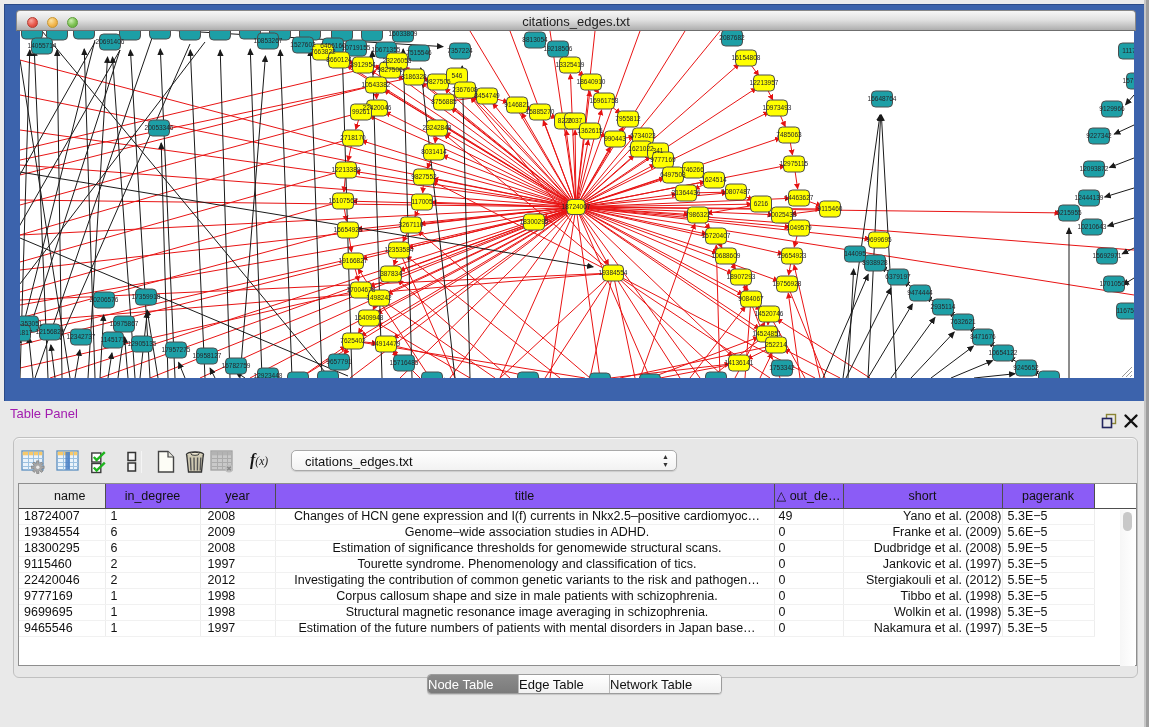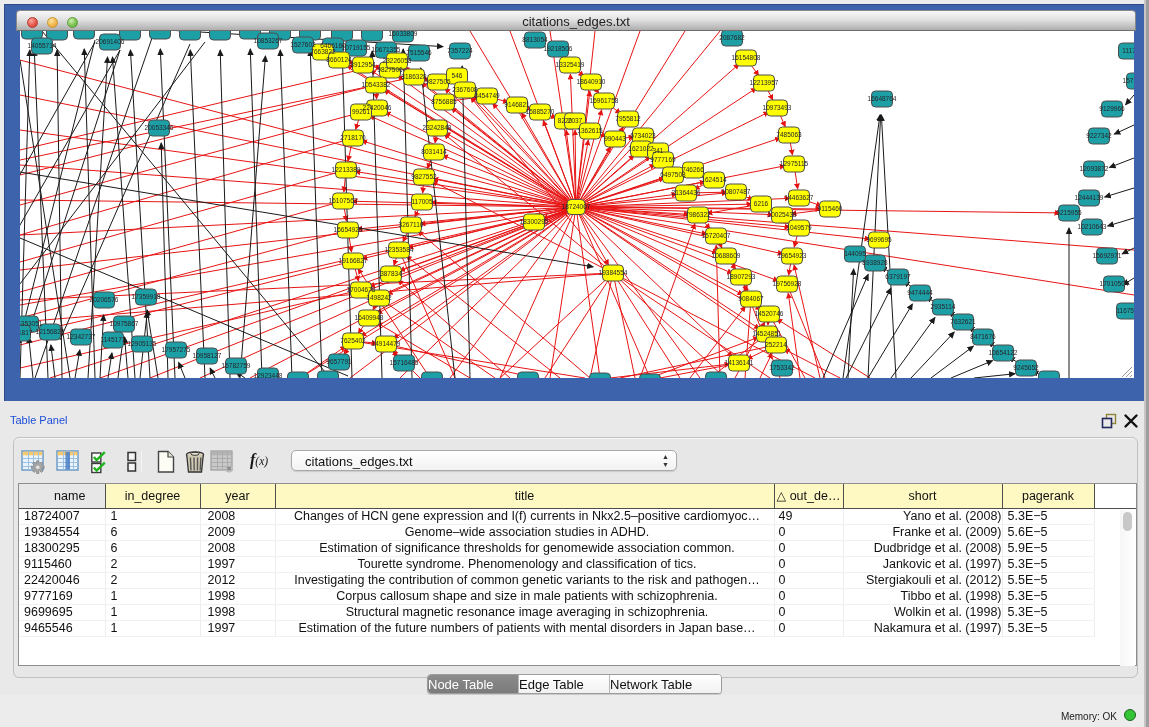--- a/index.html
+++ b/index.html
@@ -23,39 +23,39 @@
 .re { stroke:#e81414; stroke-width:1; }
 .be { stroke:#1a1a1a; stroke-width:1; }
 .nl { font-family:"Liberation Sans", sans-serif; font-size:6.5px; fill:#26262a;
   text-anchor:middle; }
 #rightstrip { position:absolute; left:1144px; top:0; width:5px; height:727px; background:#c6c6c6; z-index:30; }
 #rightstrip2 { position:absolute; left:1146px; top:0; width:3px; height:727px; background:#9e9e9e; z-index:31; }
 
 
 #tp { position:absolute; left:0; top:401px; width:1146px; height:326px; background:#e9e9e9; }
 #tphead { position:absolute; left:0; top:1px; width:100%; height:30px; background:#e9e9e9; }
-#tphead .t { position:absolute; left:10px; top:12px; font-size:11px; color:#1d4ed8; }
+#tphead .t { position:absolute; left:10px; top:4px; font-size:13px; color:#a21caf; }
 #panel { position:absolute; left:13px; top:36px; width:1125px; height:241px;
   background:#e7e7e7; border:1px solid #c0c0c0; border-radius:6px;
   box-shadow:0 1px 0 rgba(255,255,255,.7) inset; }
 
 
 #toolbar { position:absolute; left:0px; top:12px; height:24px; width:1115px; }
 .sep { position:absolute; left:127px; top:1px; width:1px; height:22px; background:#cfcfcf; border-right:1px solid #f5f5f5;}
 #combo { position:absolute; left:277px; top:0px; width:386px; height:21px; background:linear-gradient(#ffffff,#f2f2f2);
   border:1px solid #a9a9a9; border-radius:5px; box-shadow:0 1px 1px rgba(0,0,0,.12);}
 #combo .txt { position:absolute; left:13px; top:3px; font-size:13px; color:#111; }
 #combo .st { position:absolute; right:5px; top:2px; width:11px; height:16px; font-size:7px; color:#333; line-height:8px; text-align:center;}
 
 
 #tbl { position:absolute; left:4px; top:45px; width:1119px; height:183px; background:#fff;
   border:1px solid #8e8e8e; }
 table { border-collapse:collapse; table-layout:fixed; width:1117px; font-size:12.5px; }
 th { height:24px; font-weight:normal; font-size:12.5px; color:#111;
-  background:#fef9c3; border-right:1px solid #4e4e4e; border-bottom:1px solid #4e4e4e; overflow:hidden; white-space:nowrap;}
+  background:#8b5cf6; border-right:1px solid #4e4e4e; border-bottom:1px solid #4e4e4e; overflow:hidden; white-space:nowrap;}
 th.c1 { background:#e7e7e7; padding-left:16px; }
 td { height:16px; padding:0; color:#111; overflow:hidden; white-space:nowrap; border-bottom:1px solid #f1f1f1; border-right:1px solid #ededed;}
 td.c8 { border-right:none; border-bottom:none; }
 td.c1,th.c1 { width:86px; }
 td.c2,th.c2 { width:95px; }
 td.c3,th.c3 { width:75px; }
 td.c4,th.c4 { width:499px;text-align:center; }
 td.c5,th.c5 { width:69px; }
 td.c6,th.c6 { width:159px; }
 td.c7,th.c7 { width:92px; }
@@ -793,21 +793,21 @@
                 <td class="c4">Genome–wide association studies in ADHD.</td>
                 <td class="c5">0</td>
                 <td class="c6">Franke et al. (2009)</td>
                 <td class="c7">5.6E−5</td>
                 <td class="c8"></td>
               </tr>
 <tr>
                 <td class="c1">18300295</td>
                 <td class="c2">6</td>
                 <td class="c3">2008</td>
-                <td class="c4">Estimation of significance thresholds for genomewide association common.</td>
+                <td class="c4">Estimation of significance thresholds for genomewide structural scans.</td>
                 <td class="c5">0</td>
                 <td class="c6">Dudbridge et al. (2008)</td>
                 <td class="c7">5.9E−5</td>
                 <td class="c8"></td>
               </tr>
 <tr>
                 <td class="c1">9115460</td>
                 <td class="c2">2</td>
                 <td class="c3">1997</td>
                 <td class="c4">Tourette syndrome. Phenomenology and classification of tics.</td>
@@ -863,17 +863,13 @@
           </div>
       </div>
     </div>
   </div>
 
   <div id="tabs">
     <div class="tab sel" style="width:91px">Node Table</div>
     <div class="tab" style="width:91px">Edge Table</div>
     <div class="tab" style="width:111px">Network Table</div>
   </div>
-  <div id="status">
-    <div class="mem">Memory: OK</div>
-    <div class="dot"></div>
-  </div>
 </div>
 
 </body></html>

